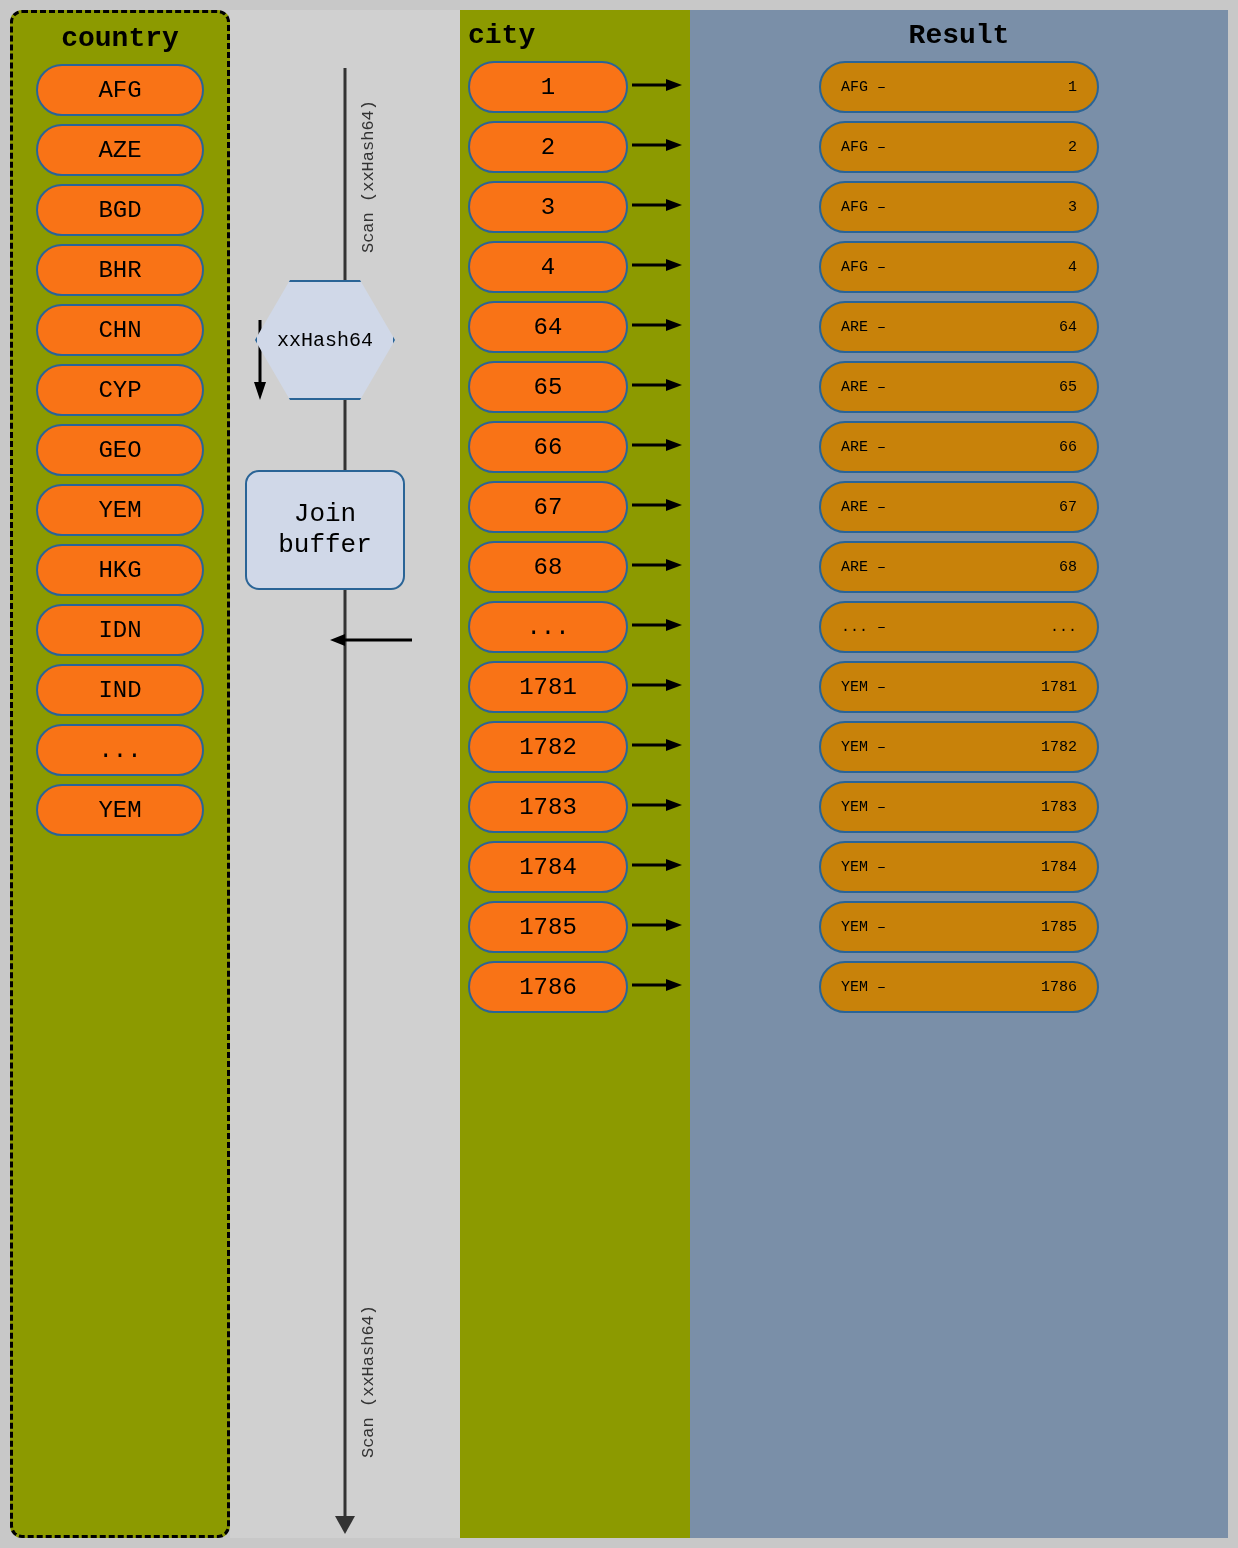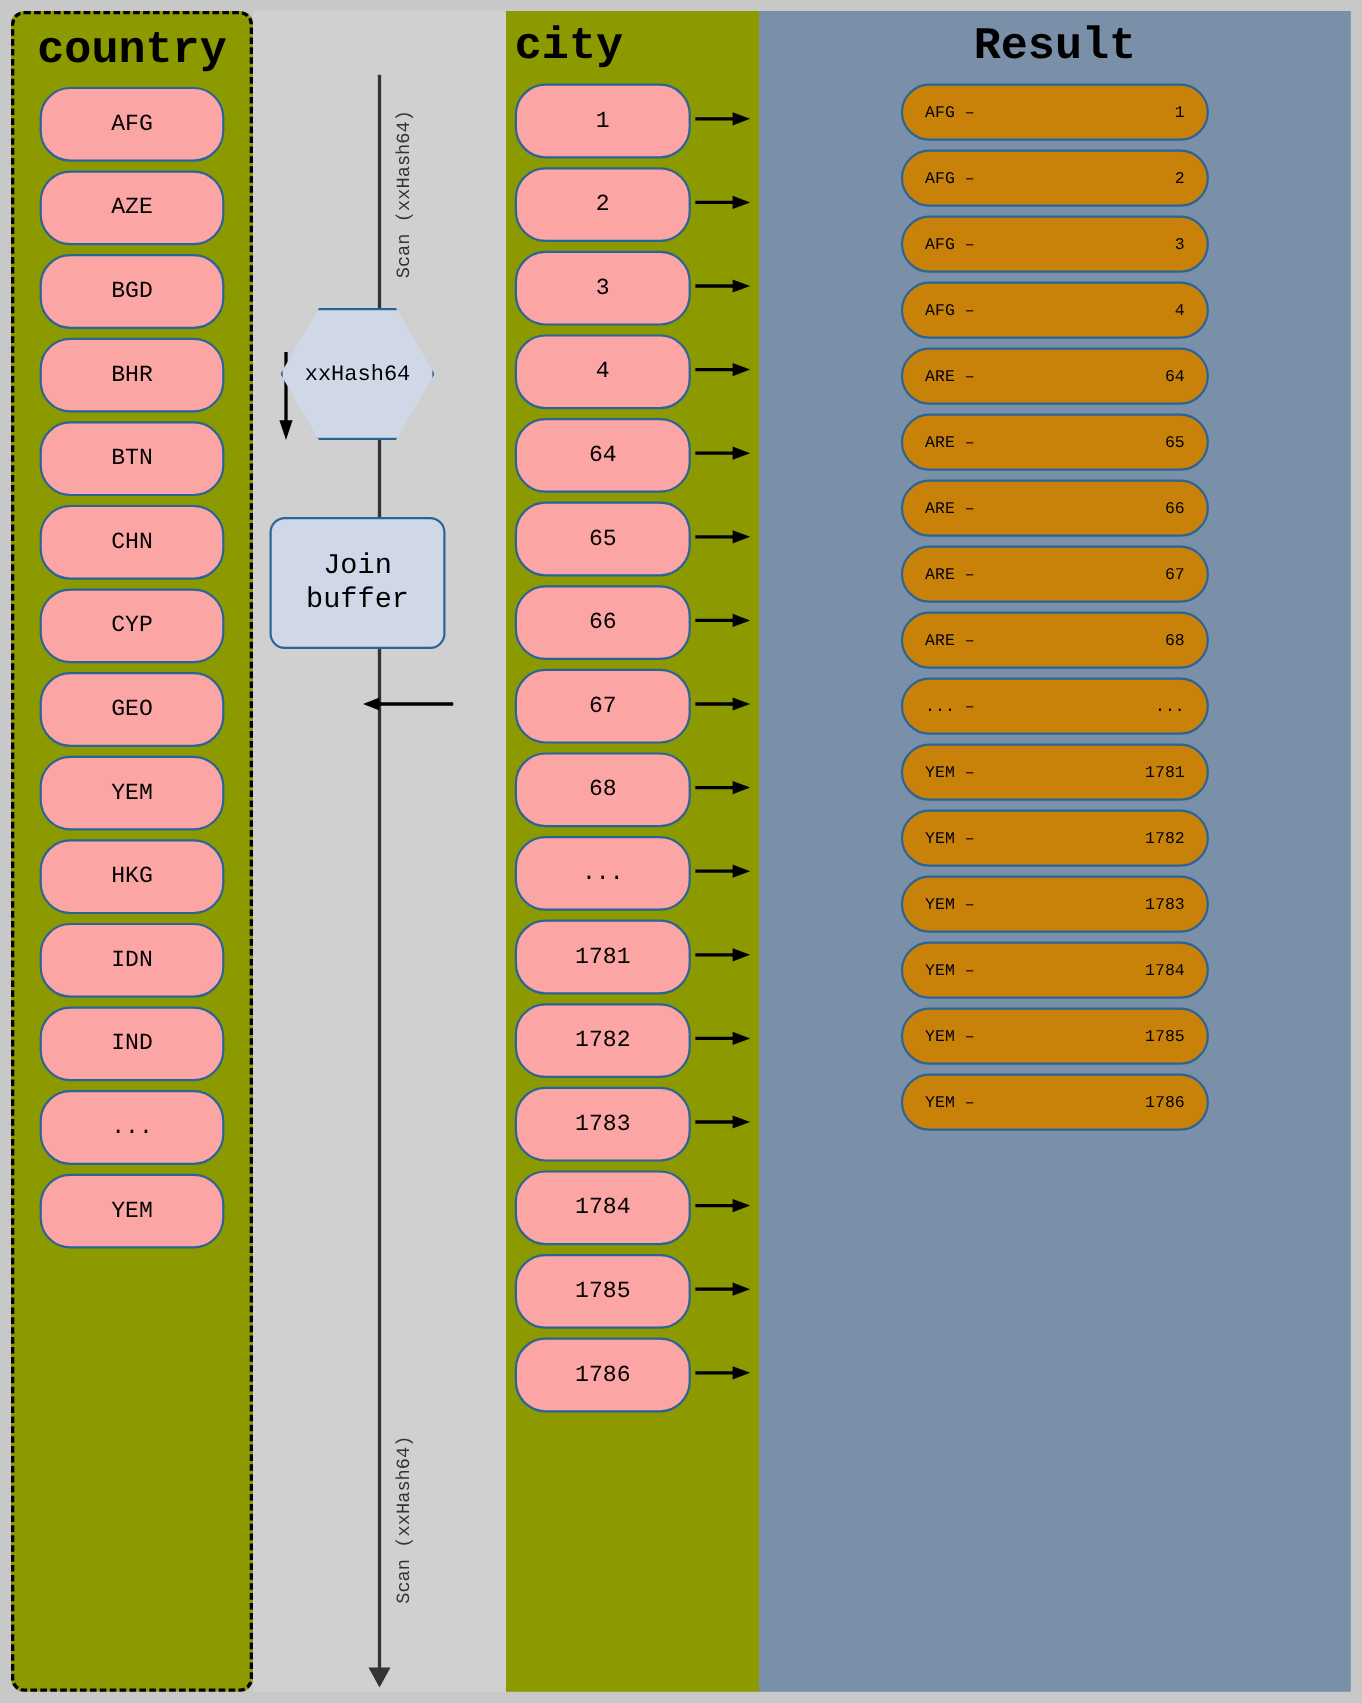--- a/index.html
+++ b/index.html
@@ -28,38 +28,38 @@
       border-radius: 12px;
       display: flex;
       flex-direction: column;
       align-items: center;
       padding: 10px 8px;
       position: relative;
       flex-shrink: 0;
     }
 
     .col-title {
-      font-size: 41px;
+      font-size: 28px;
       font-weight: bold;
       color: #000;
       margin-bottom: 10px;
       font-family: 'Courier New', Courier, monospace;
     }
 
     .pill {
-      background: #fca5a5;
+      background: #f97316;
       border: 2.5px solid #2a6496;
       border-radius: 28px;
       width: 168px;
-      height: 68px;
+      height: 52px;
       display: flex;
       align-items: center;
       justify-content: center;
       margin-bottom: 8px;
-      font-size: 21px;
+      font-size: 24px;
       color: #000;
       font-family: 'Courier New', Courier, monospace;
       flex-shrink: 0;
     }
 
     
     .middle-col {
       width: 230px;
       background: #d0d0d0;
       display: flex;
@@ -157,21 +157,20 @@
 <div class="main-container">
 
   <div class="country-col">
     <div class="col-title">country</div>
 
     <div id="country-pills">
         <div class="pill">AFG</div>
         <div class="pill">AZE</div>
         <div class="pill">BGD</div>
         <div class="pill">BHR</div>
-        <div class="pill">BTN</div>
         <div class="pill">CHN</div>
         <div class="pill">CYP</div>
         <div class="pill">GEO</div>
         <div class="pill">YEM</div>
         <div class="pill">HKG</div>
         <div class="pill">IDN</div>
         <div class="pill">IND</div>
         <div class="pill">...</div>
         <div class="pill">YEM</div>
       </div>

